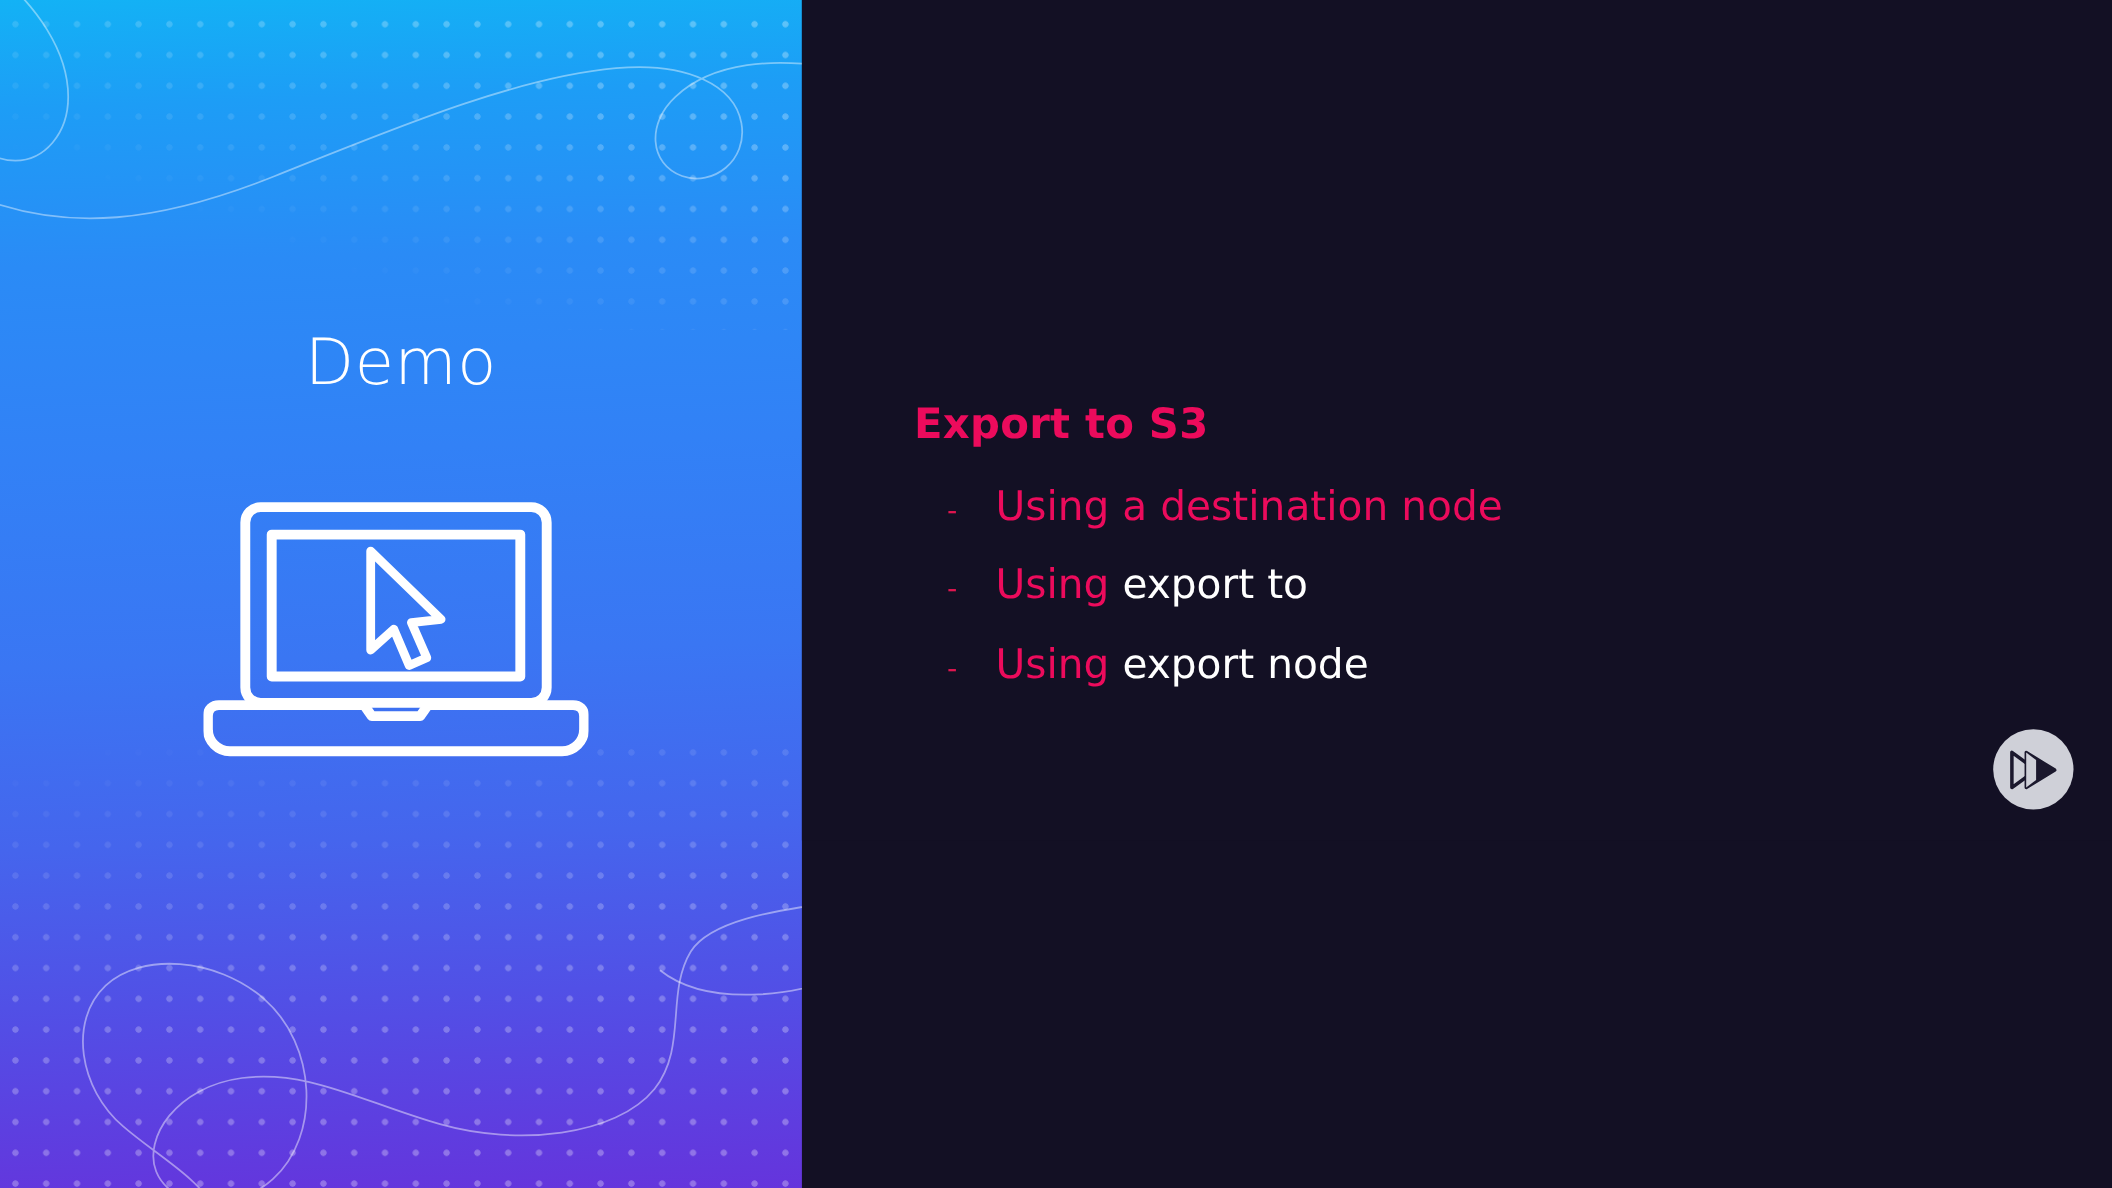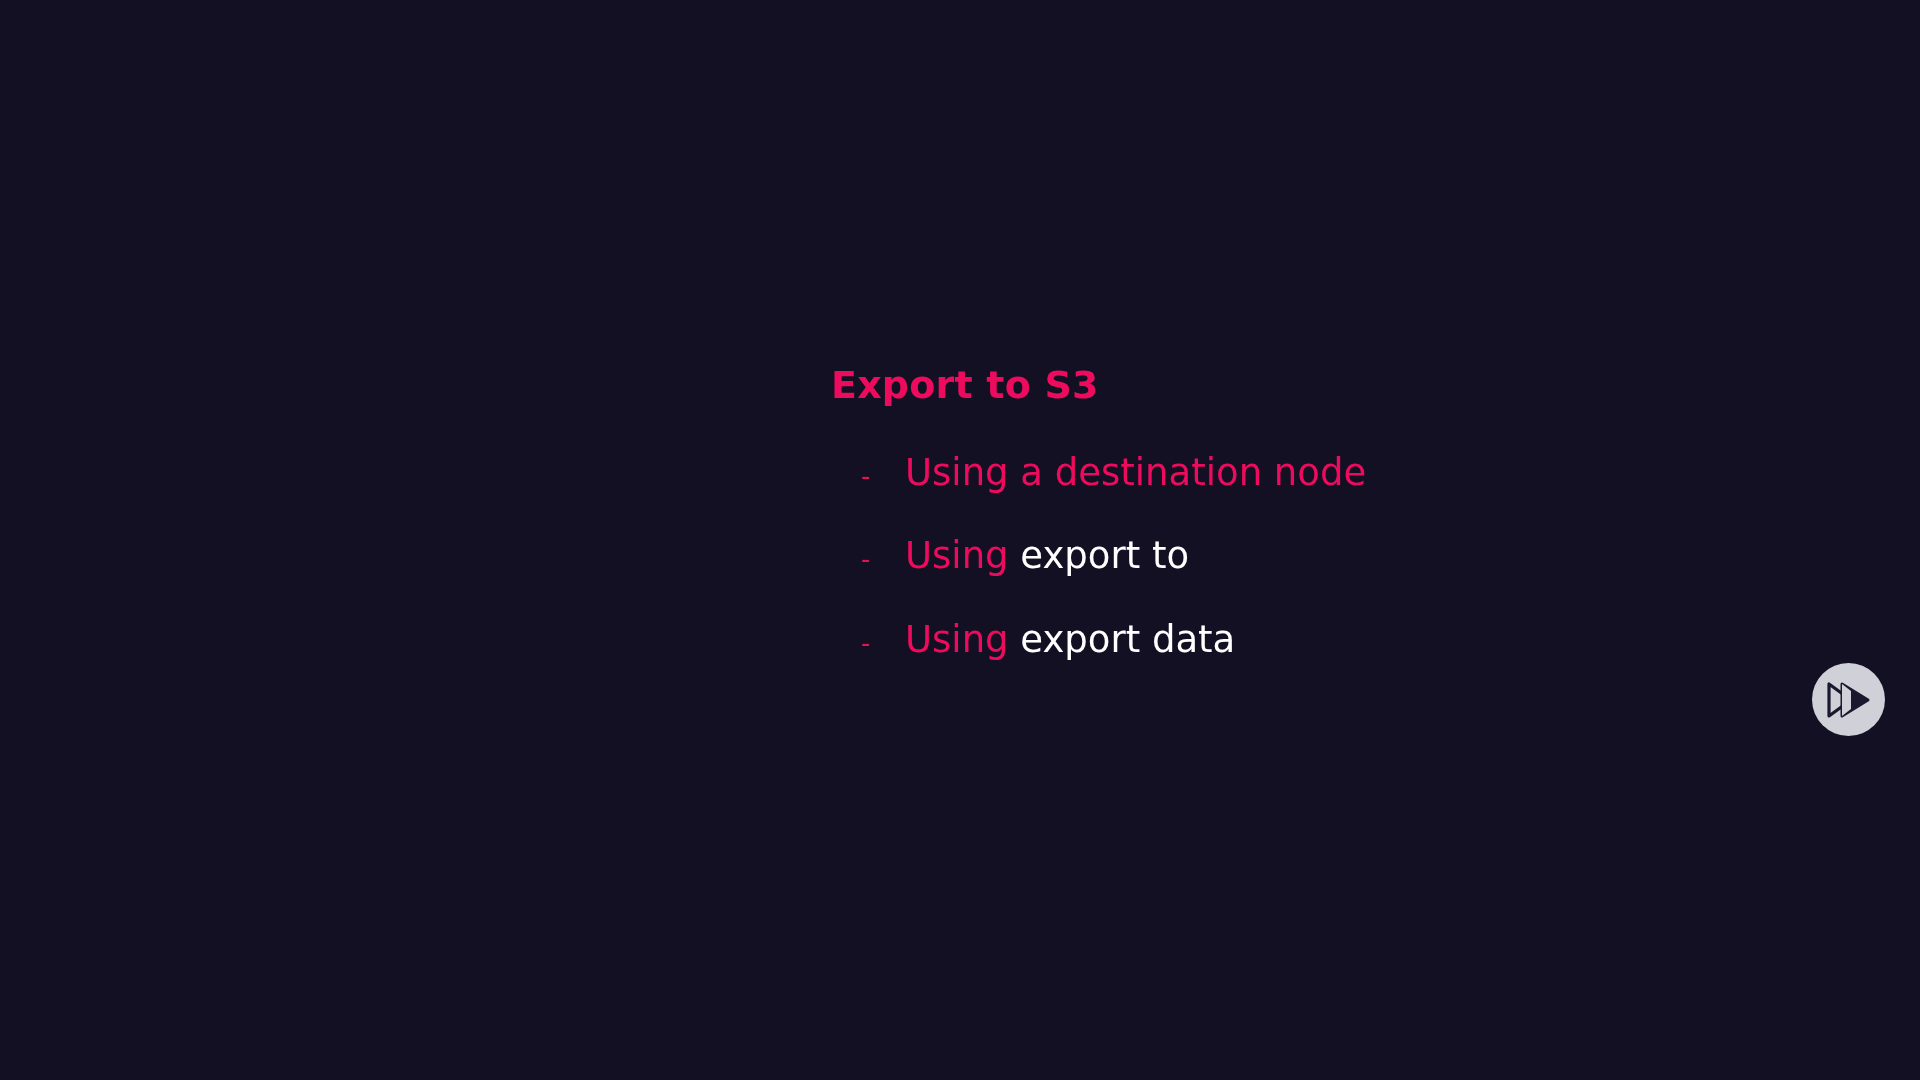--- a/index.html
+++ b/index.html
@@ -137,21 +137,20 @@
     line-height: 1;
     font-family: "DejaVu Sans", sans-serif;
   }
   .bullet-text {
     color: #ec0b5c;
     font-size: 37px;
     font-weight: 400;
     line-height: 1.1;
     white-space: pre;
     font-family: "DejaVu Sans", sans-serif;
-    margin-top: 12px;
   }
   .bullet-text .code {
     color: #ffffff;
     font-weight: normal;
   }
 
   
   #logo-badge {
     position: absolute;
     right: 35px;
@@ -163,40 +162,86 @@
     display: flex;
     align-items: center;
     justify-content: center;
   }
 </style>
 </head>
 <body>
 
 <div id="slide">
 
+  <div id="left-panel">
+
+    <div id="dots-top" class="dots"></div>
+    <div id="dots-bottom" class="dots"></div>
+
+    <svg id="swirl-top" viewBox="0 0 729 300" preserveAspectRatio="none">
+      <g fill="none" stroke="rgba(255,255,255,0.42)" stroke-width="1.6">
+        <path d="M -30 175 C 60 215, 150 200, 250 160 C 360 116, 470 70, 560 62
+                 C 625 56, 668 78, 674 112 C 680 146, 648 170, 620 160
+                 C 590 149, 588 112, 614 88 C 648 56, 705 52, 760 62"></path>
+        <path d="M -10 -30 C 35 5, 62 48, 62 88 C 62 122, 40 146, 14 146
+                 C -14 146, -34 122, -34 92"></path>
+      </g>
+    </svg>
+
+    <svg id="swirl-bottom" viewBox="0 0 729 420" preserveAspectRatio="none">
+      <g fill="none" stroke="rgba(255,255,255,0.45)" stroke-width="1.6">
+        <path d="M 760 160 C 700 168, 645 178, 628 205
+                 C 605 243, 625 292, 595 330 C 560 373, 470 382, 400 362
+                 C 330 342, 280 312, 220 320 C 160 328, 130 375, 142 405
+                 C 156 440, 215 442, 248 412 C 292 372, 288 290, 240 248
+                 C 196 210, 128 206, 96 236 C 62 268, 72 330, 112 364
+                 C 142 390, 180 410, 196 440"></path>
+        <path d="M 600 222 C 620 238, 650 246, 690 244 C 712 243, 726 240, 740 236"></path>
+      </g>
+    </svg>
+
+    <div id="demo-title">Demo</div>
+
+    <svg id="laptop-icon" viewBox="0 0 350 240">
+      <g fill="none" stroke="#ffffff" stroke-width="9" stroke-linecap="round" stroke-linejoin="round">
+
+        <rect x="38" y="6" width="274" height="178" rx="14" ry="14"></rect>
+
+        <rect x="62" y="31" width="226" height="129"></rect>
+
+        <path d="M 14 186 L 146 186 L 153 196 L 197 196 L 204 186 L 336 186
+                 C 342 186, 346 190, 346 196 L 346 208
+                 C 346 219, 337 228, 326 228 L 24 228
+                 C 13 228, 4 219, 4 208 L 4 196
+                 C 4 190, 8 186, 14 186 Z"></path>
+
+        <path d="M 152 46 L 152 136 L 173 117 L 187 150 L 203 143 L 189 111 L 216 108 Z" stroke-width="8"></path>
+      </g>
+    </svg>
+  </div>
 
   <div id="right-panel">
 
     <div id="content">
 
       <h1 id="section-heading">Export to S3</h1>
 
       <div class="bullet-row">
         <span class="bullet-dash">-</span>
         <span class="bullet-text"><span>Using a destination node</span><span class="code"></span></span>
       </div>
 
       <div class="bullet-row">
         <span class="bullet-dash">-</span>
         <span class="bullet-text"><span>Using </span><span class="code">export to</span></span>
       </div>
 
       <div class="bullet-row">
         <span class="bullet-dash">-</span>
-        <span class="bullet-text"><span>Using </span><span class="code">export data</span></span>
+        <span class="bullet-text"><span>Using </span><span class="code">export node</span></span>
       </div>
 
     </div>
 
     <div id="logo-badge">
       <svg width="46" height="40" viewBox="0 0 46 40">
         <path d="M 3 4 L 3 36 L 25 20 Z" fill="none" stroke="#1b182d" stroke-width="3.2" stroke-linejoin="round"></path>
         <path d="M 16 4 L 16 36 L 42 20 Z" fill="#1b182d" stroke="#1b182d" stroke-width="3" stroke-linejoin="round"></path>
         <path d="M 16 4 L 16 36 L 25 29 L 25 11 Z" fill="#cfd0d8" stroke="none"></path>
       </svg>

